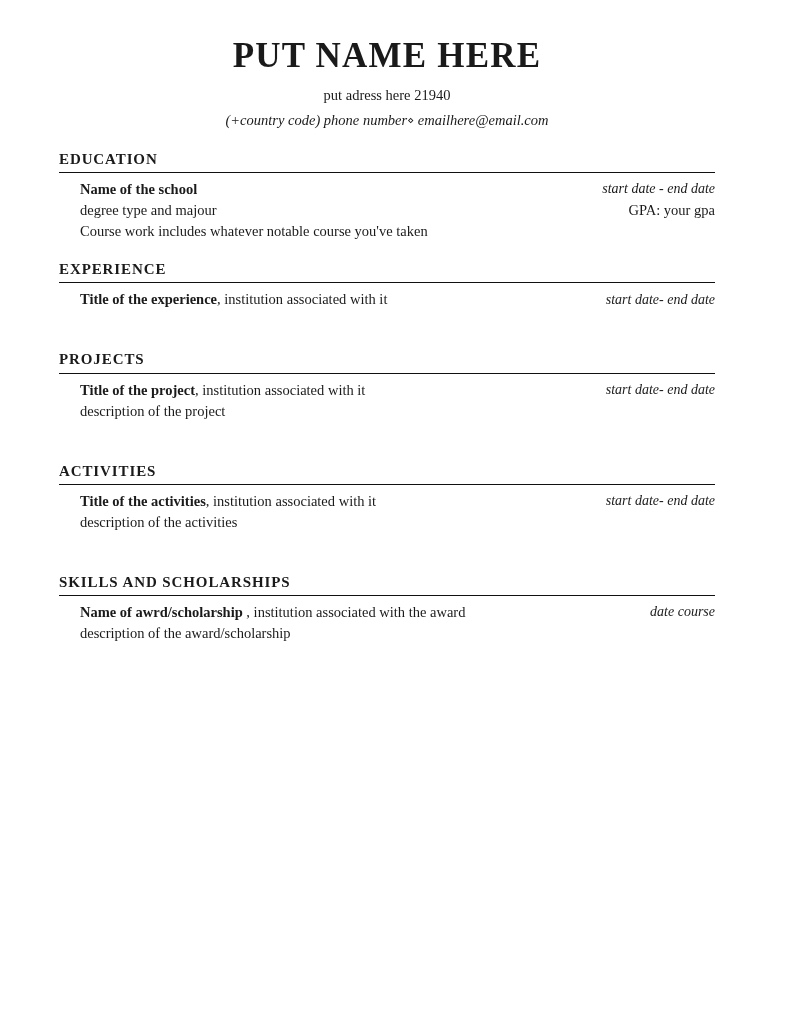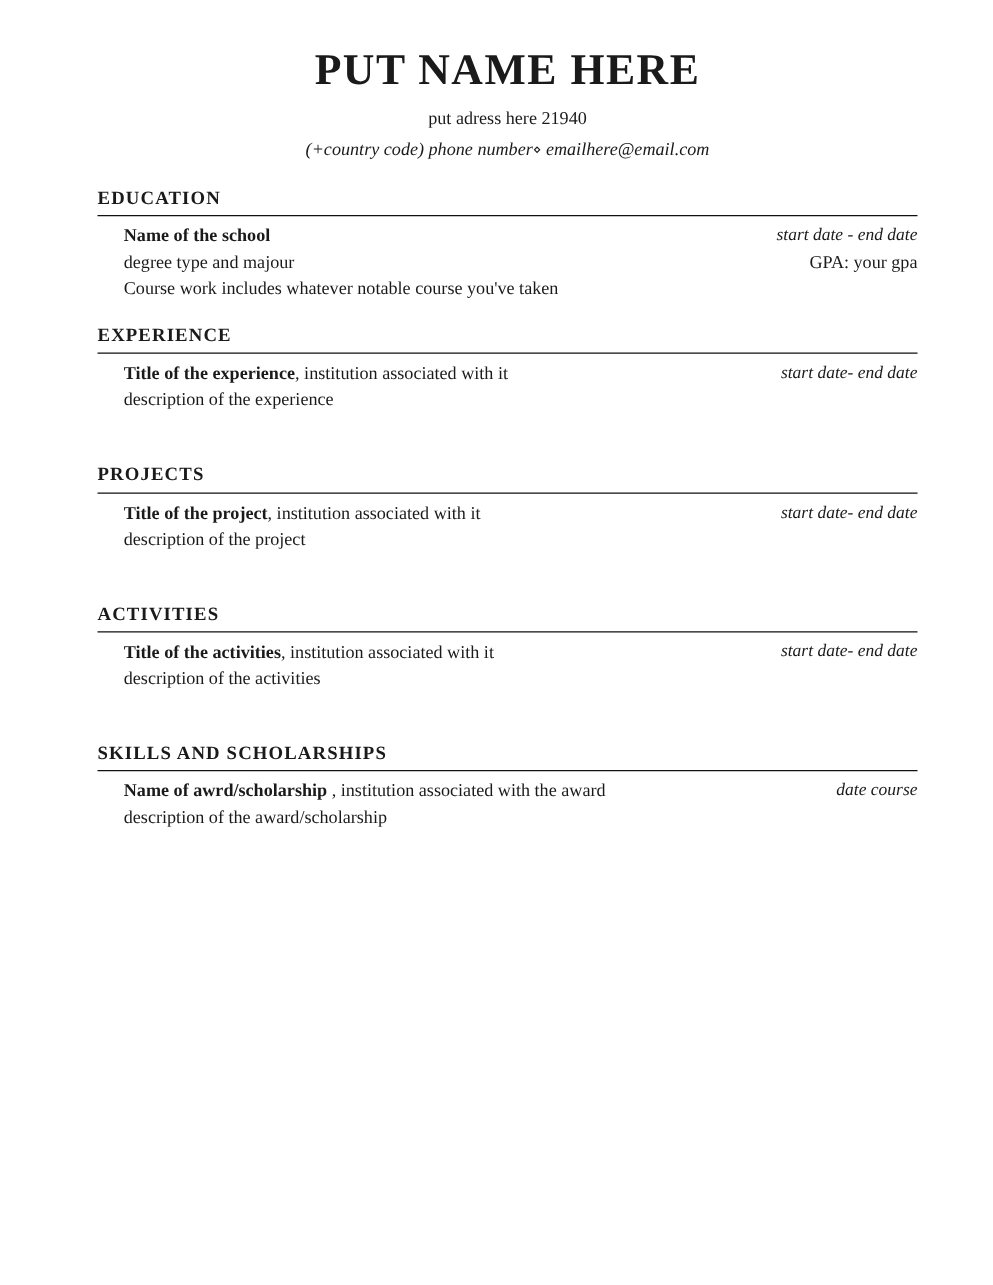--- a/index.html
+++ b/index.html
@@ -18,21 +18,21 @@
     position: relative;
     width: 794px;
     height: 1028px;
     background: #ffffff;
     box-sizing: border-box;
     padding: 0;
     overflow: hidden;
   }
   .content {
     position: absolute;
-    left: 78px;
+    left: 59px;
     top: 0;
     width: 656px;
   }
 
   
   .header {
     text-align: center;
     padding-top: 38px;
   }
   .doc-name {
@@ -75,21 +75,21 @@
   }
   .entries {
     padding-left: 21px;
     padding-top: 6px;
   }
   .entry {
     margin-bottom: 0;
   }
   .entry-row {
     display: flex;
-    align-items: flex-start;
+    align-items: center;
     justify-content: space-between;
     line-height: 1.45;
   }
   .entry-left {
     font-size: 14.5px;
     flex: 1 1 auto;
     padding-right: 12px;
   }
   .entry-left .lead {
     font-weight: 700;
@@ -158,21 +158,20 @@
 
     <div class="section">
       <div class="section-title">EXPERIENCE</div>
       <div class="rule"></div>
       <div class="entries">
         <div class="entry">
           <div class="entry-row">
             <div class="entry-left"><span class="lead">Title of the experience</span><span>, institution associated with it</span></div>
             <div class="entry-right">start date- end date</div>
           </div>
-          <div class="entry-sub">description of the experience</div>
         </div>
       </div>
       <div class="spacer-sm"></div>
     </div>
 
     <div class="section">
       <div class="section-title">PROJECTS</div>
       <div class="rule"></div>
       <div class="entries">
         <div class="entry">

